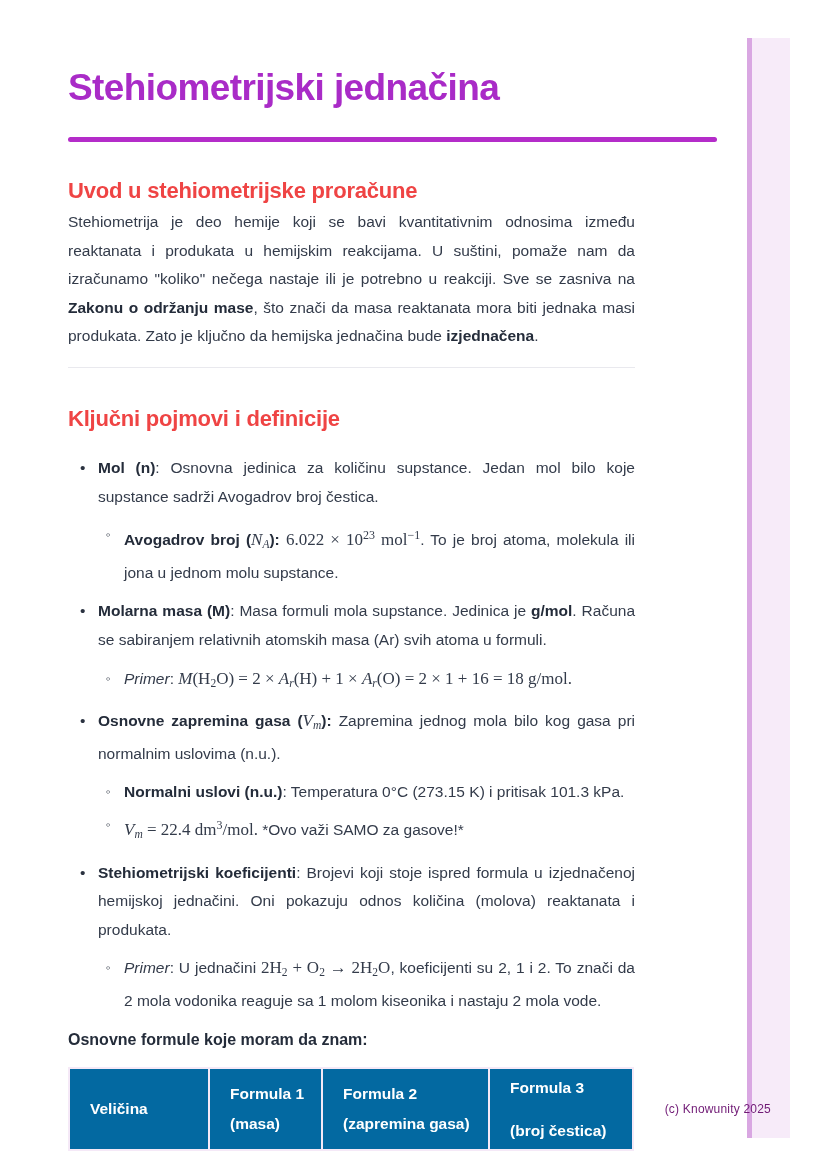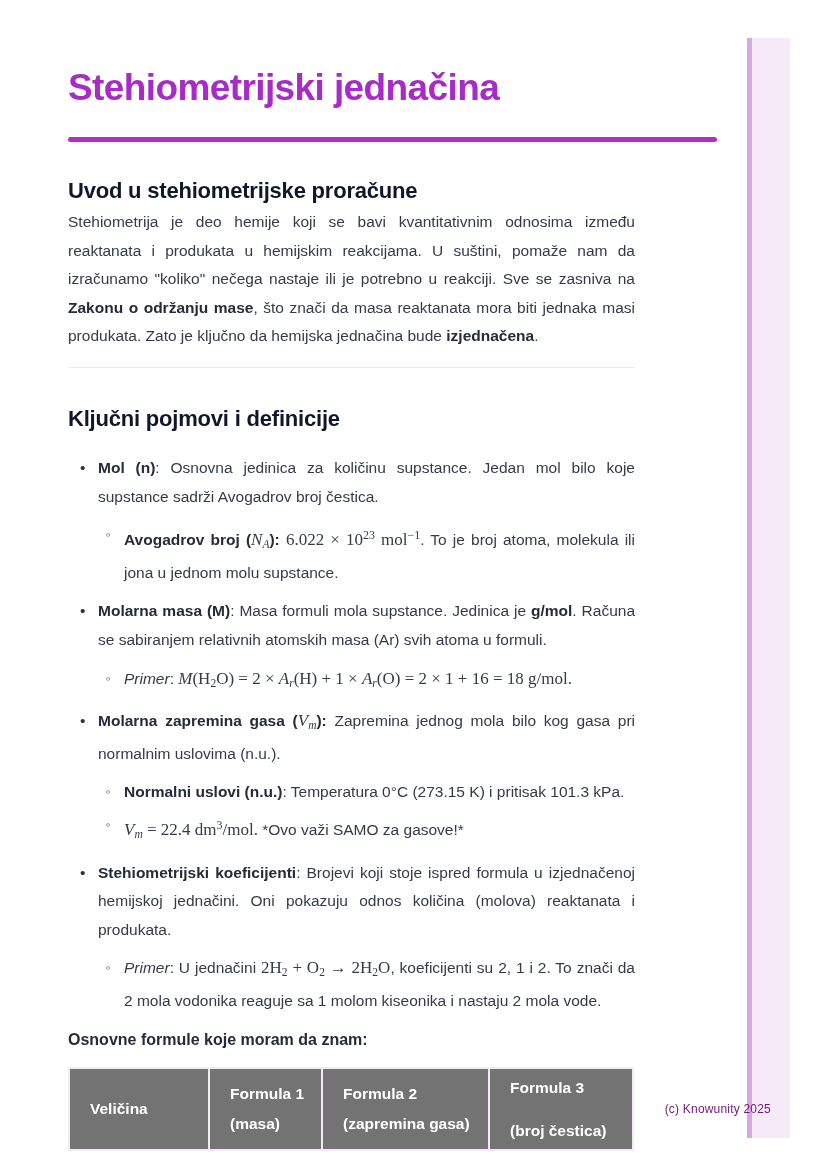--- a/index.html
+++ b/index.html
@@ -18,21 +18,21 @@
     font-size:12px;color:#701a75;letter-spacing:.2px;
   }
 
   #content{position:absolute;left:68px;top:0;width:567px;}
 
   h1{
     margin:66px 0 0 0;font-size:37px;line-height:44px;font-weight:800;
     letter-spacing:-0.6px;color:#a92bc7;
   }
   .rule{margin-top:27px;height:5px;width:649px;background:#b42cc9;border-radius:3px;}
-  h2{margin:0;font-size:22px;line-height:30px;font-weight:700;color:#0f172a;letter-spacing:-0.2px;}
+  h2{margin:0;font-size:22px;line-height:30px;font-weight:700;color:#ef4444;letter-spacing:-0.2px;}
   .h2-intro{margin-top:34px;}
   .h2-key{margin-top:36px;}
   .para{
     margin-top:2px;font-size:15.5px;line-height:28.6px;text-align:justify;
   }
   .divider{margin-top:16px;height:1px;width:567px;background:#e9e9ee;}
 
   .list{margin-top:20px;}
   .li{display:flex;font-size:15.5px;line-height:28.6px;}
   .li + .li{margin-top:10px;}
@@ -54,21 +54,21 @@
 
   .formulas-heading{margin-top:12px;font-size:16px;line-height:26px;font-weight:700;color:#242c3a;}
 
   .ftable{
     margin-top:14px;display:flex;width:566px;height:84px;box-sizing:border-box;
     border:2px solid #f5e9f7;background:#ba2dc5;
   }
   .cell{
     box-sizing:border-box;display:flex;flex-direction:column;justify-content:center;
     padding-left:20px;color:#ffffff;font-weight:700;font-size:15.5px;line-height:30px;
-    background:#737373;
+    background:#0369a1;
   }
   .cell + .cell{border-left:2px solid #f5e9f7;}
   .c1{width:138px;}
   .c2{width:113px;}
   .c3{width:167px;}
   .c4{flex:1 1 auto;gap:13px;}
 </style>
 </head>
 <body>
 
@@ -101,21 +101,21 @@
     <div class="li l1">
       <span class="marker">•</span>
       <span class="li-text"><span class="b">Molarna masa (M)</span><span>: Masa formuli mola supstance. Jedinica je </span><span class="b">g/mol</span><span>. Računa se sabiranjem relativnih atomskih masa (Ar) svih atoma u formuli.</span></span>
     </div>
     <div class="li l2">
       <span class="marker">◦</span>
       <span class="li-text"><span class="i">Primer</span><span>: </span><span class="mi">M</span><span class="m">(H</span><span class="msub">2</span><span class="m">O) = 2 × </span><span class="mi">A</span><span class="msubi">r</span><span class="m">(H) + 1 × </span><span class="mi">A</span><span class="msubi">r</span><span class="m">(O) = 2 × 1 + 16 = 18 g/mol.</span></span>
     </div>
     <div class="li l1">
       <span class="marker">•</span>
-      <span class="li-text"><span class="b">Molarna zapremina gasa (</span><span class="mi">V</span><span class="msubi">m</span><span class="b">): </span><span>Zapremina jednog mola bilo kog gasa pri normalnim uslovima (n.u.).</span></span>
+      <span class="li-text"><span class="b">Osnovne zapremina gasa (</span><span class="mi">V</span><span class="msubi">m</span><span class="b">): </span><span>Zapremina jednog mola bilo kog gasa pri normalnim uslovima (n.u.).</span></span>
     </div>
     <div class="li l2">
       <span class="marker">◦</span>
       <span class="li-text"><span class="b">Normalni uslovi (n.u.)</span><span>: Temperatura 0°C (273.15 K) i pritisak 101.3 kPa.</span></span>
     </div>
     <div class="li l2 tight">
       <span class="marker">◦</span>
       <span class="li-text"><span class="mi">V</span><span class="msubi">m</span><span class="m"> = 22.4 dm</span><span class="msup">3</span><span class="m">/mol.</span><span> *Ovo važi SAMO za gasove!*</span></span>
     </div>
     <div class="li l1">

